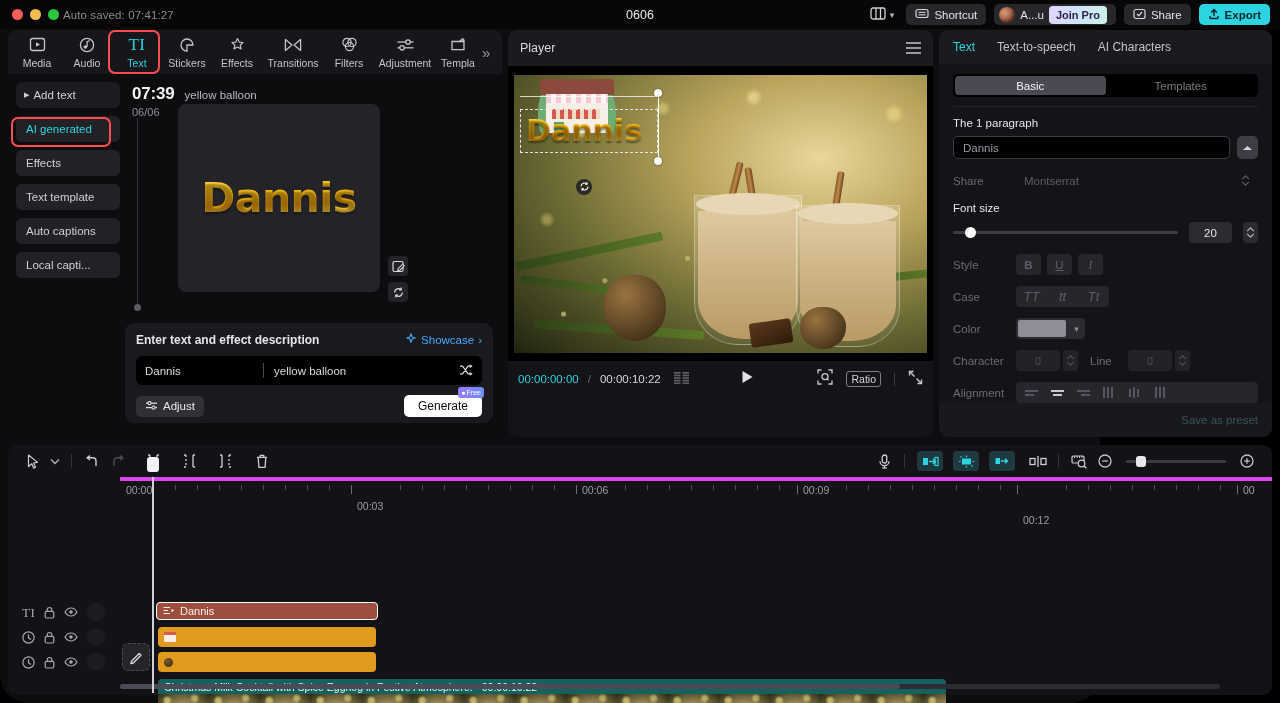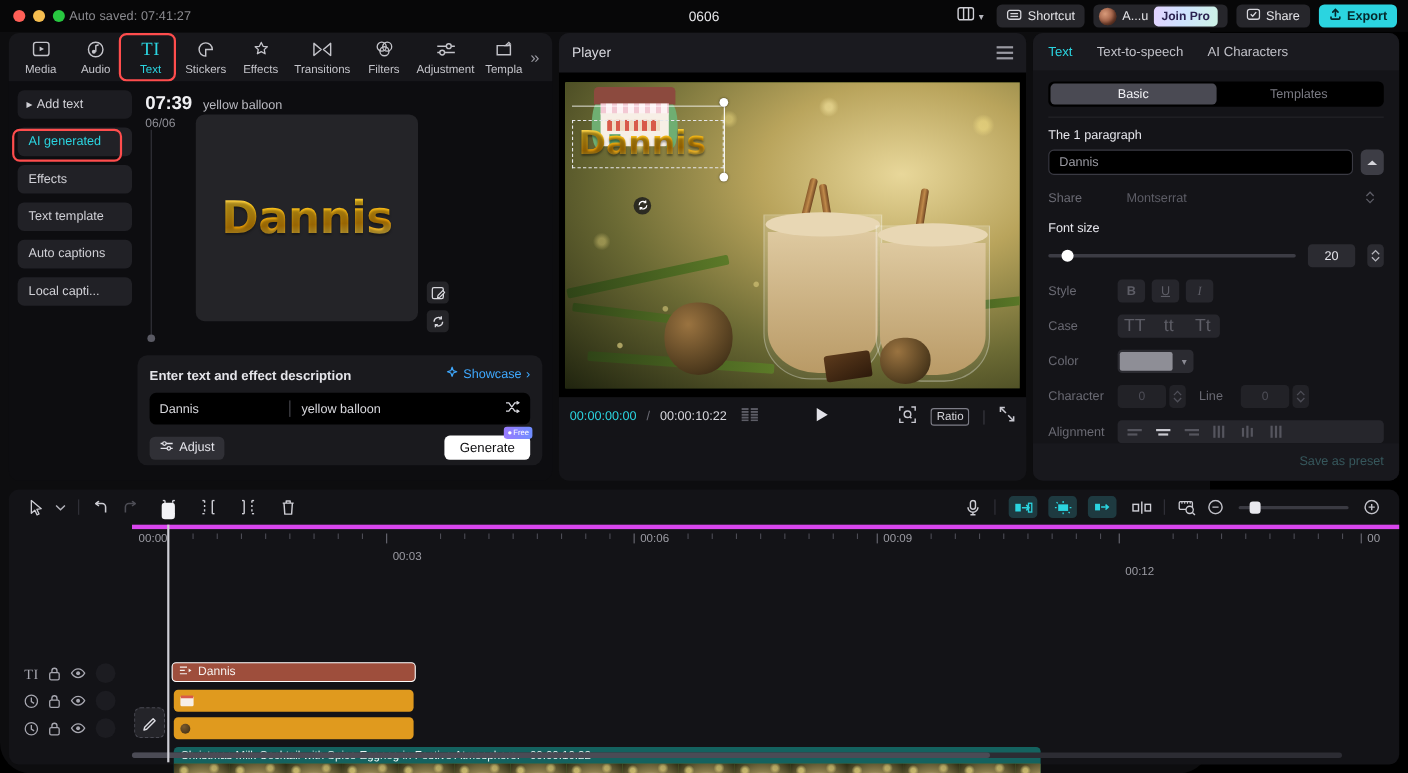--- a/index.html
+++ b/index.html
@@ -121,21 +121,21 @@
   .card-tool {
     width: 20px; height: 20px; border-radius: 4px; background: #242428;
     display: flex; align-items: center; justify-content: center;
   }
 
   
   .promptbox {
     position: absolute; left: 5px; top: 249px; width: 368px; height: 100px;
     background: #1a1a1e; border-radius: 9px; padding: 10px 11px;
   }
-  .pb-head { display: flex; align-items: center; gap: 17px; }
+  .pb-head { display: flex; align-items: flex-start; gap: 17px; }
   .pb-title { font-size: 12px; color: #e4e4e9; font-weight: bold; }
   .pb-showcase { margin-left: auto; display: flex; align-items: center; gap: 4px; font-size: 11.5px; color: #3fa9ff; }
   .pb-inputs {
     margin-top: 9px; height: 29px; background: #000; border-radius: 6px;
     display: flex; align-items: center; padding: 0 9px;
   }
   .pb-f1 { width: 118px; font-size: 11.5px; color: #d9d9de; }
   .pb-div { width: 1px; height: 15px; background: #4a4a52; margin-right: 10px; }
   .pb-f2 { flex: 1; font-size: 11.5px; color: #d9d9de; }
   .pb-shuffle { color: #d8d8de; }
@@ -338,21 +338,21 @@
   }
   .spin { width: 15px; height: 21px; background:#2b2b31; border-radius: 4px;
     display: flex; align-items: center; justify-content: center; color:#9a9aa2; font-size: 9px; }
   .btn-group { display: flex; gap: 6px; }
   .sq {
     width: 25px; height: 21px; background: #26262c; border-radius: 4px;
     display: flex; align-items: center; justify-content: center;
     font-size: 11.5px; color: #5d5d66;
   }
   .case-group { background:#26262c; border-radius:4px; display:flex; }
-  .case-i { width: 31px; height: 21px; display:flex; align-items:center; justify-content:center; font-size:16px; color:#5d5d66; }
+  .case-i { width: 31px; height: 21px; display:flex; align-items:center; justify-content:center; font-size:13px; color:#5d5d66;font-style:italic; }
   .swatch-wrap { display:flex; align-items:center; background:#2b2b31; border-radius:4px; overflow:hidden; }
   .swatch { width: 48px; height: 17px; background:#8e8e96; margin: 2px; border-radius:2px; }
   .sw-caret { width: 17px; height: 21px; display:flex; align-items:center; justify-content:center; color:#8a8a93; font-size:9px;}
   .tiny-num { width: 44px; height: 21px; background:#222227; border-radius:4px; display:flex; align-items:center; justify-content:center; font-size:11px; color:#4e4e57;}
   .align-strip { flex:1; height: 21px; background:#26262c; border-radius:4px; display:flex; align-items:center; gap:13px; padding:0 9px; }
   .al { width: 13px; display:flex; flex-direction:column; gap:2px; }
   .al i { height: 2px; background:#55555e; display:block; }
   .rp-footer {
     position:absolute; left:0; bottom:0; width:333px; height: 34px;
     background:#18181d; display:flex; align-items:center; justify-content:flex-end; padding-right:14px;

